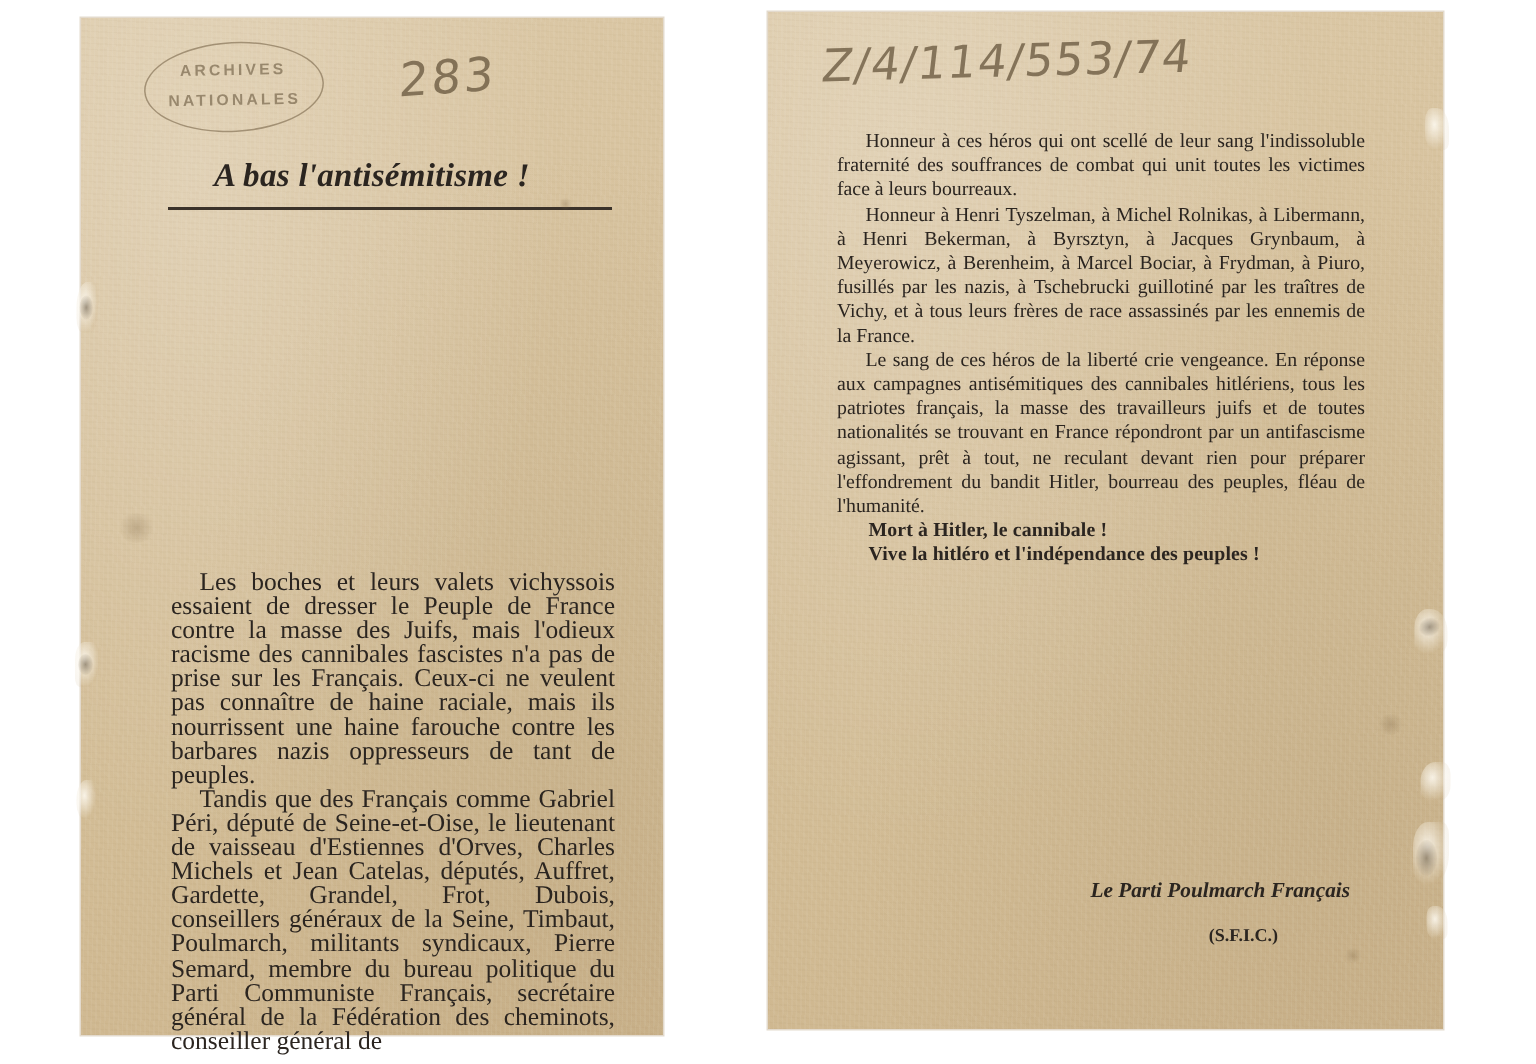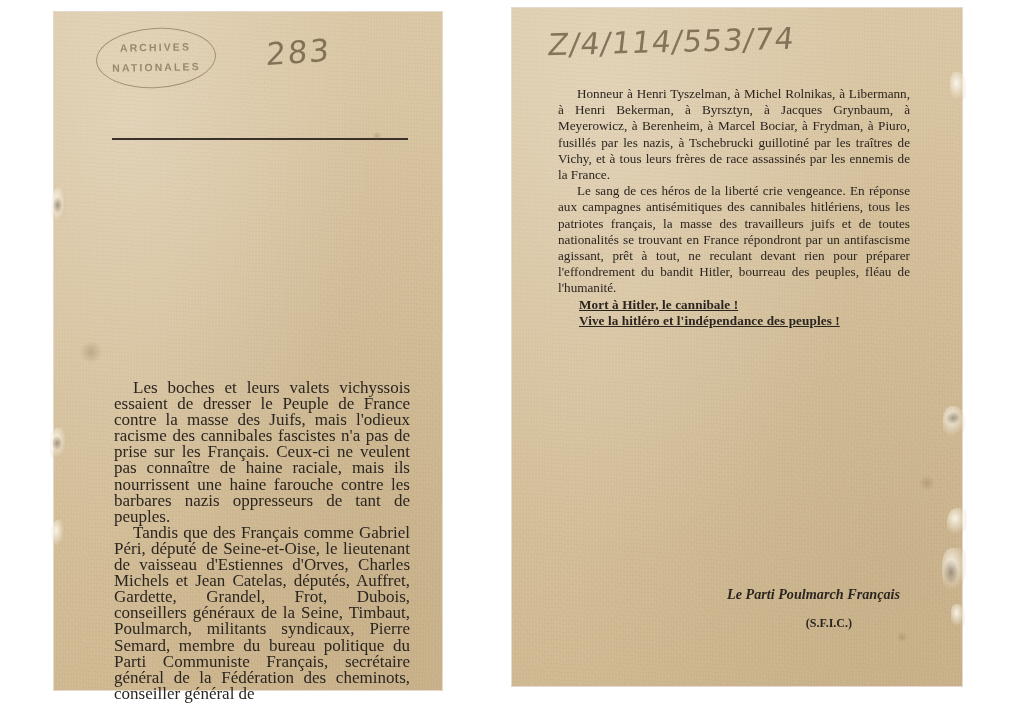--- a/index.html
+++ b/index.html
@@ -163,21 +163,20 @@
   }
   .para {
     margin: 0;
     text-indent: 19px;
     text-align: justify;
   }
   .para.bold {
     font-weight: bold;
     text-indent: 21px;
     letter-spacing: 0.1px;
-    text-decoration: underline;
   }
 
   
   #signature-block {
     position: absolute;
     left: 46px; right: 54px;
     top: 578px;
     text-align: right;
     color: #2b2520;
   }
@@ -221,20 +220,21 @@
 <div class="sheet" id="sheet-left">
   <div class="page-inner">
 
     <div id="archives-stamp">
       <div class="stamp-line stamp-l1">ARCHIVES</div>
       <div class="stamp-line stamp-l2">NATIONALES</div>
     </div>
 
     <div class="handwritten" id="folio-number">283</div>
 
+    <div id="antisemitism-heading" class="ink">A bas l'antisémitisme !</div>
     <div id="heading-rule"></div>
 
 
     <div class="body-col" id="left-body">
       <p class="para">Les boches et leurs valets vichyssois essaient de dresser le Peuple de France contre la masse des Juifs, mais l'odieux racisme des cannibales fascistes n'a pas de prise sur les Français. Ceux-ci ne veulent pas connaître de haine raciale, mais ils nourrissent une haine farouche contre les barbares nazis oppresseurs de tant de peuples.</p>
       <p class="para">Tandis que des Français comme Gabriel Péri, député de Seine-et-Oise, le lieutenant de vaisseau d'Estiennes d'Orves, Charles Michels et Jean Catelas, députés, Auffret, Gardette, Grandel, Frot, Dubois, conseillers généraux de la Seine, Timbaut, Poulmarch, militants syndicaux, Pierre Semard, membre du bureau politique du Parti Communiste Français, secrétaire général de la Fédération des cheminots, conseiller général de</p>
     </div>
 
   </div>
 
@@ -246,20 +246,21 @@
   <div class="stain" style="left:24px; top:330px; width:26px; height:20px;"></div>
   <div class="stain" style="left:318px; top:120px; width:10px; height:8px;"></div>
 </div>
 
 <div class="sheet" id="sheet-right">
   <div class="page-inner">
 
     <div class="handwritten" id="archive-reference">Z/4/114/553/74</div>
 
     <div class="body-col" id="right-body">
+      <p class="para">Honneur à ces héros qui ont scellé de leur sang l'indissoluble fraternité des souffrances de combat qui unit toutes les victimes face à leurs bourreaux.</p>
       <p class="para">Honneur à Henri Tyszelman, à Michel Rolnikas, à Libermann, à Henri Bekerman, à Byrsztyn, à Jacques Grynbaum, à Meyerowicz, à Berenheim, à Marcel Bociar, à Frydman, à Piuro, fusillés par les nazis, à Tschebrucki guillotiné par les traîtres de Vichy, et à tous leurs frères de race assassinés par les ennemis de la France.</p>
       <p class="para">Le sang de ces héros de la liberté crie vengeance. En réponse aux campagnes antisémitiques des cannibales hitlériens, tous les patriotes français, la masse des travailleurs juifs et de toutes nationalités se trouvant en France répondront par un antifascisme agissant, prêt à tout, ne reculant devant rien pour préparer l'effondrement du bandit Hitler, bourreau des peuples, fléau de l'humanité.</p>
       <p class="para bold">Mort à Hitler, le cannibale !</p>
       <p class="para bold">Vive la hitléro et l'indépendance des peuples !</p>
     </div>
 
     <div id="signature-block">
       <span id="signature-party">Le Parti Poulmarch Français</span>
       <span id="signature-sfic">(S.F.I.C.)</span>
     </div>

